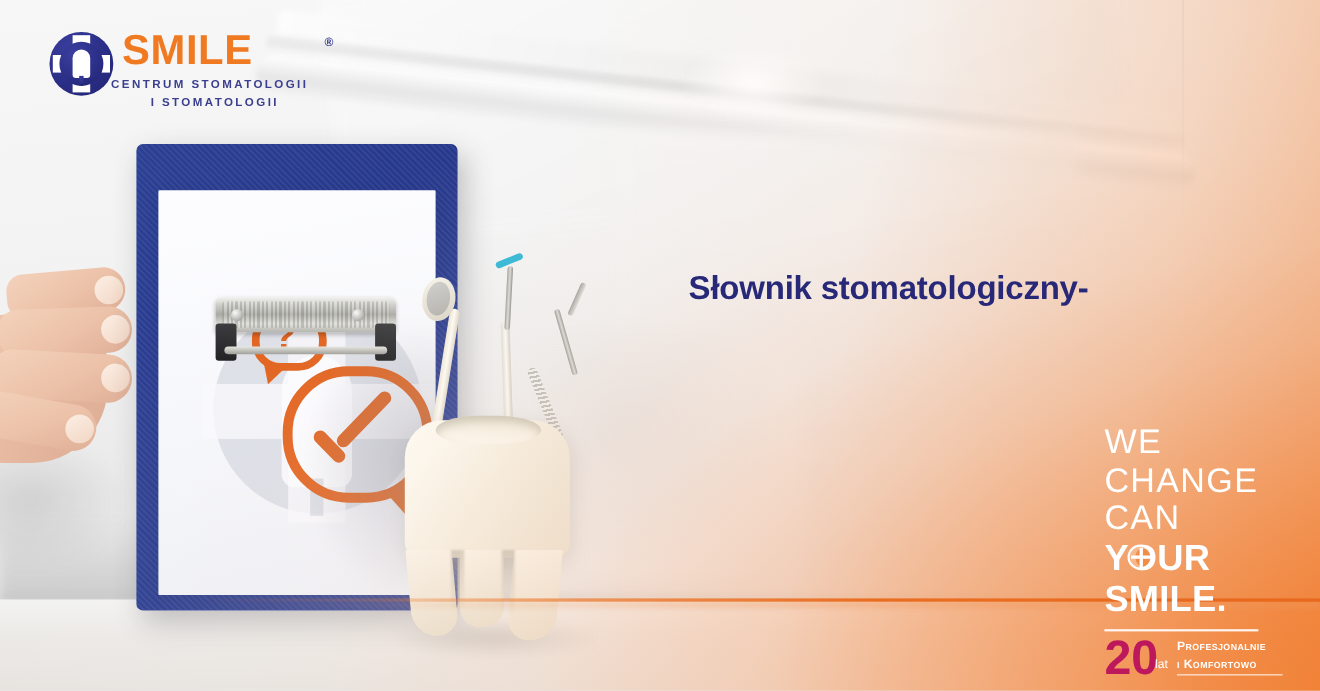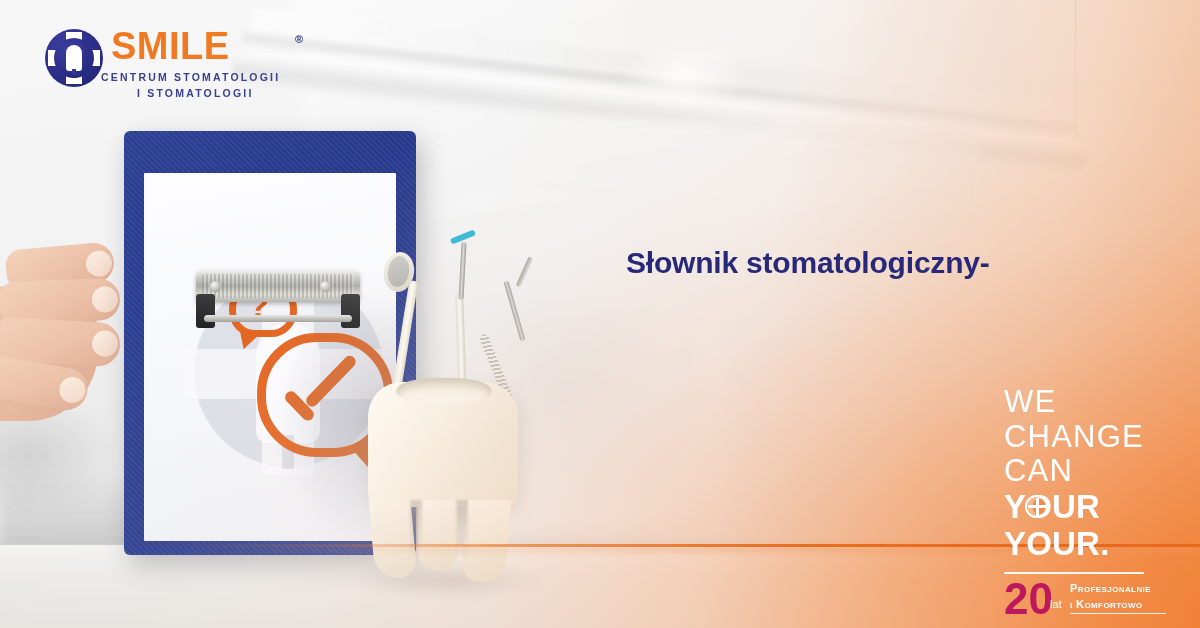--- a/index.html
+++ b/index.html
@@ -584,21 +584,21 @@
   </div>
 
   <div class="slogan">
     <div class="sl-thin">WE</div>
     <div class="sl-thin">CHANGE</div>
     <div class="sl-thin">CAN</div>
     <div class="sl-bold">
       <span class="sl-your">YOUR</span>
       <span class="your-mark"></span>
     </div>
-    <div class="sl-bold">YOUR.</div>
+    <div class="sl-bold">SMILE.</div>
     <div class="sl-rule"></div>
 
     <div class="anniv">
       <span class="anniv-20">20</span>
       <span class="anniv-lat">lat</span>
       <span class="anniv-r1">Profesjonalnie</span>
       <span class="anniv-r2">i Komfortowo</span>
       <span class="anniv-rule"></span>
     </div>
   </div>

